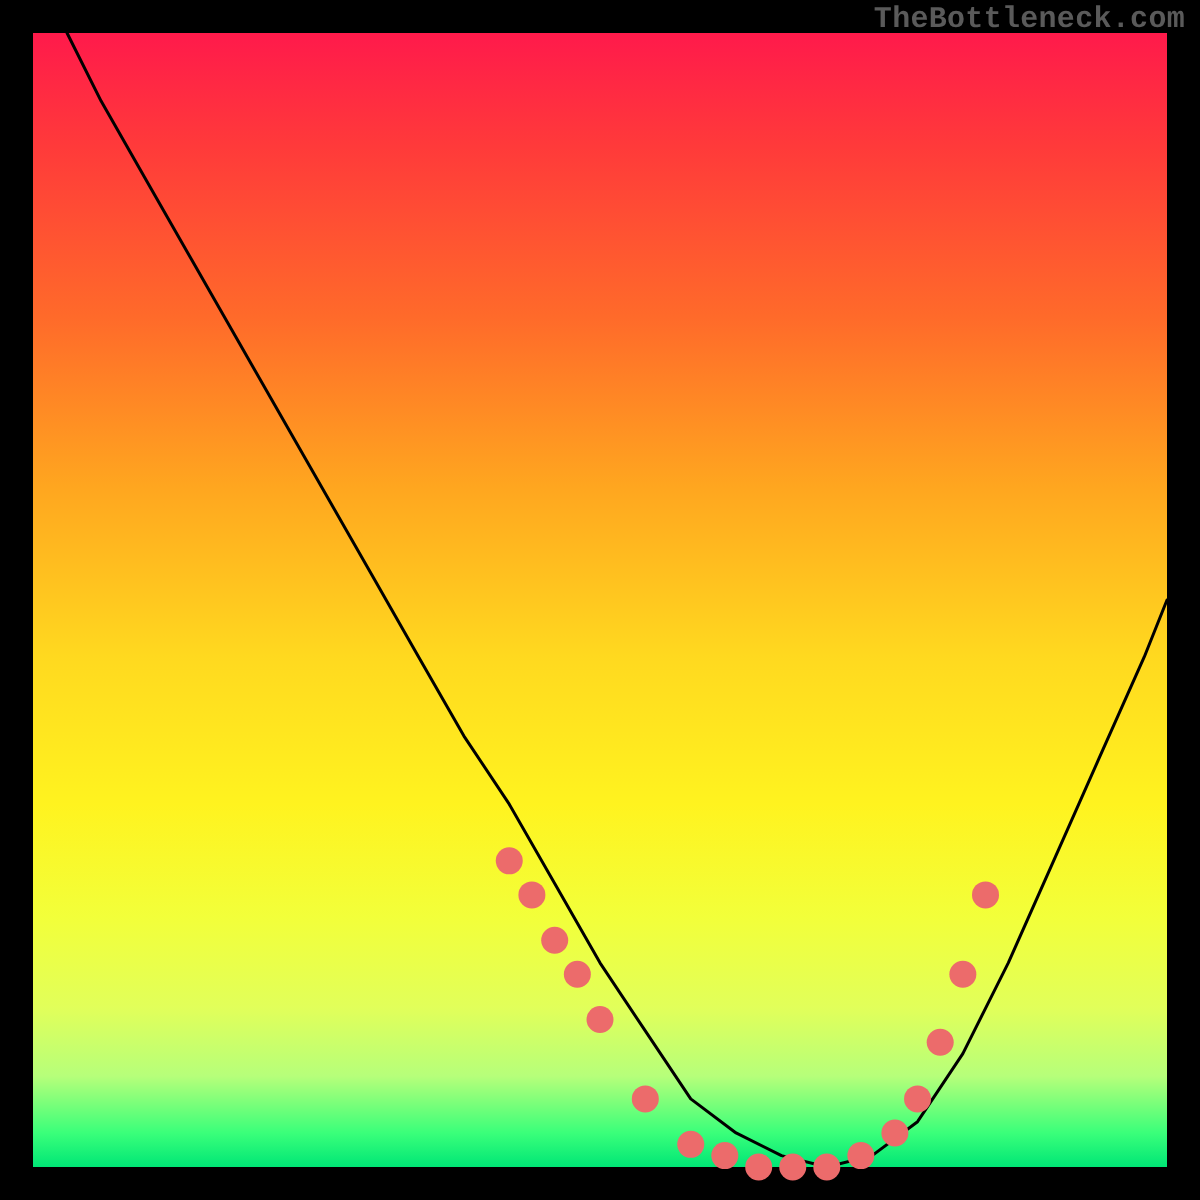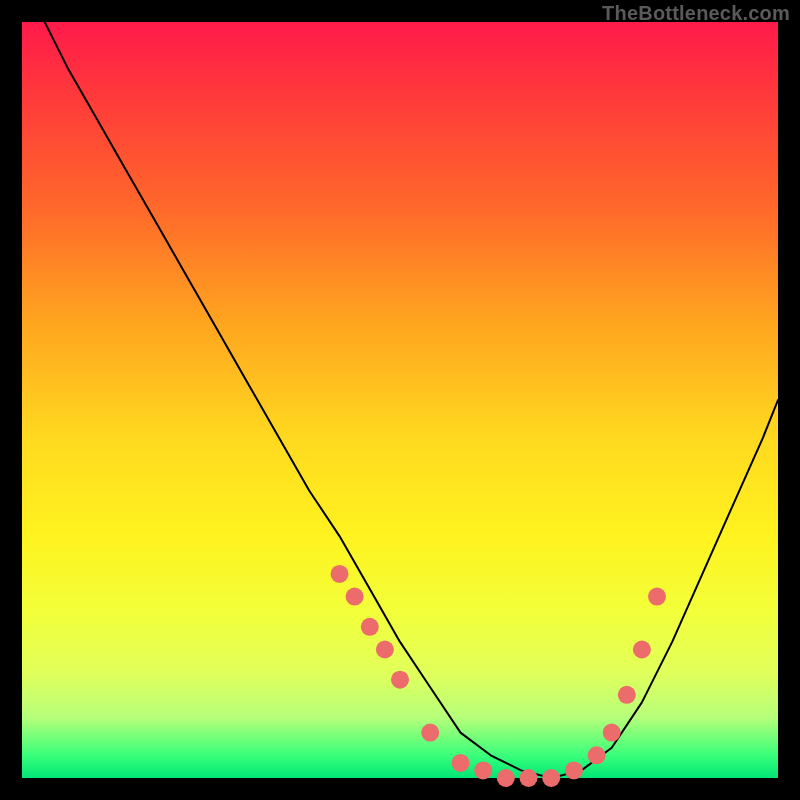--- a/index.html
+++ b/index.html
@@ -35,21 +35,21 @@
       #e1ff5a 86%,
       #b6ff7a 92%,
       #3aff7a 97%,
       #00e676 100%
     );
   }
   .watermark {
     position: absolute;
     top: 2px;
     right: 10px;
-    font-family: Liberation Sans, sans-serif;
+    font-family: Liberation Mono, monospace;
     font-size: 20px;
     font-weight: 600;
     color: #5a5a5a;
     letter-spacing: 0.2px;
   }
   svg.curve {
     position: absolute;
     left: 0;
     top: 0;
     width: 756px;

